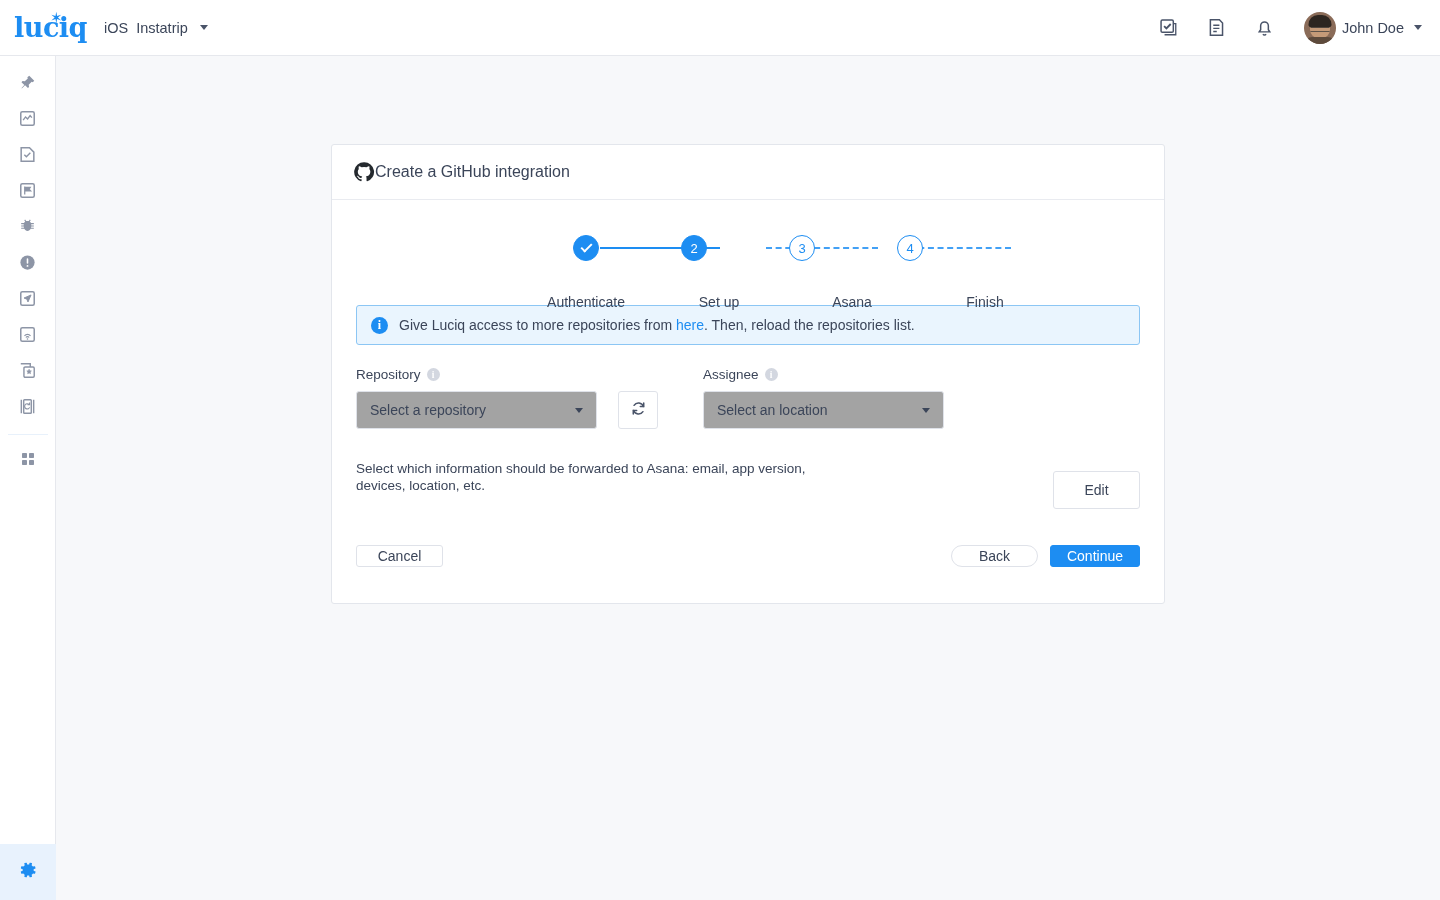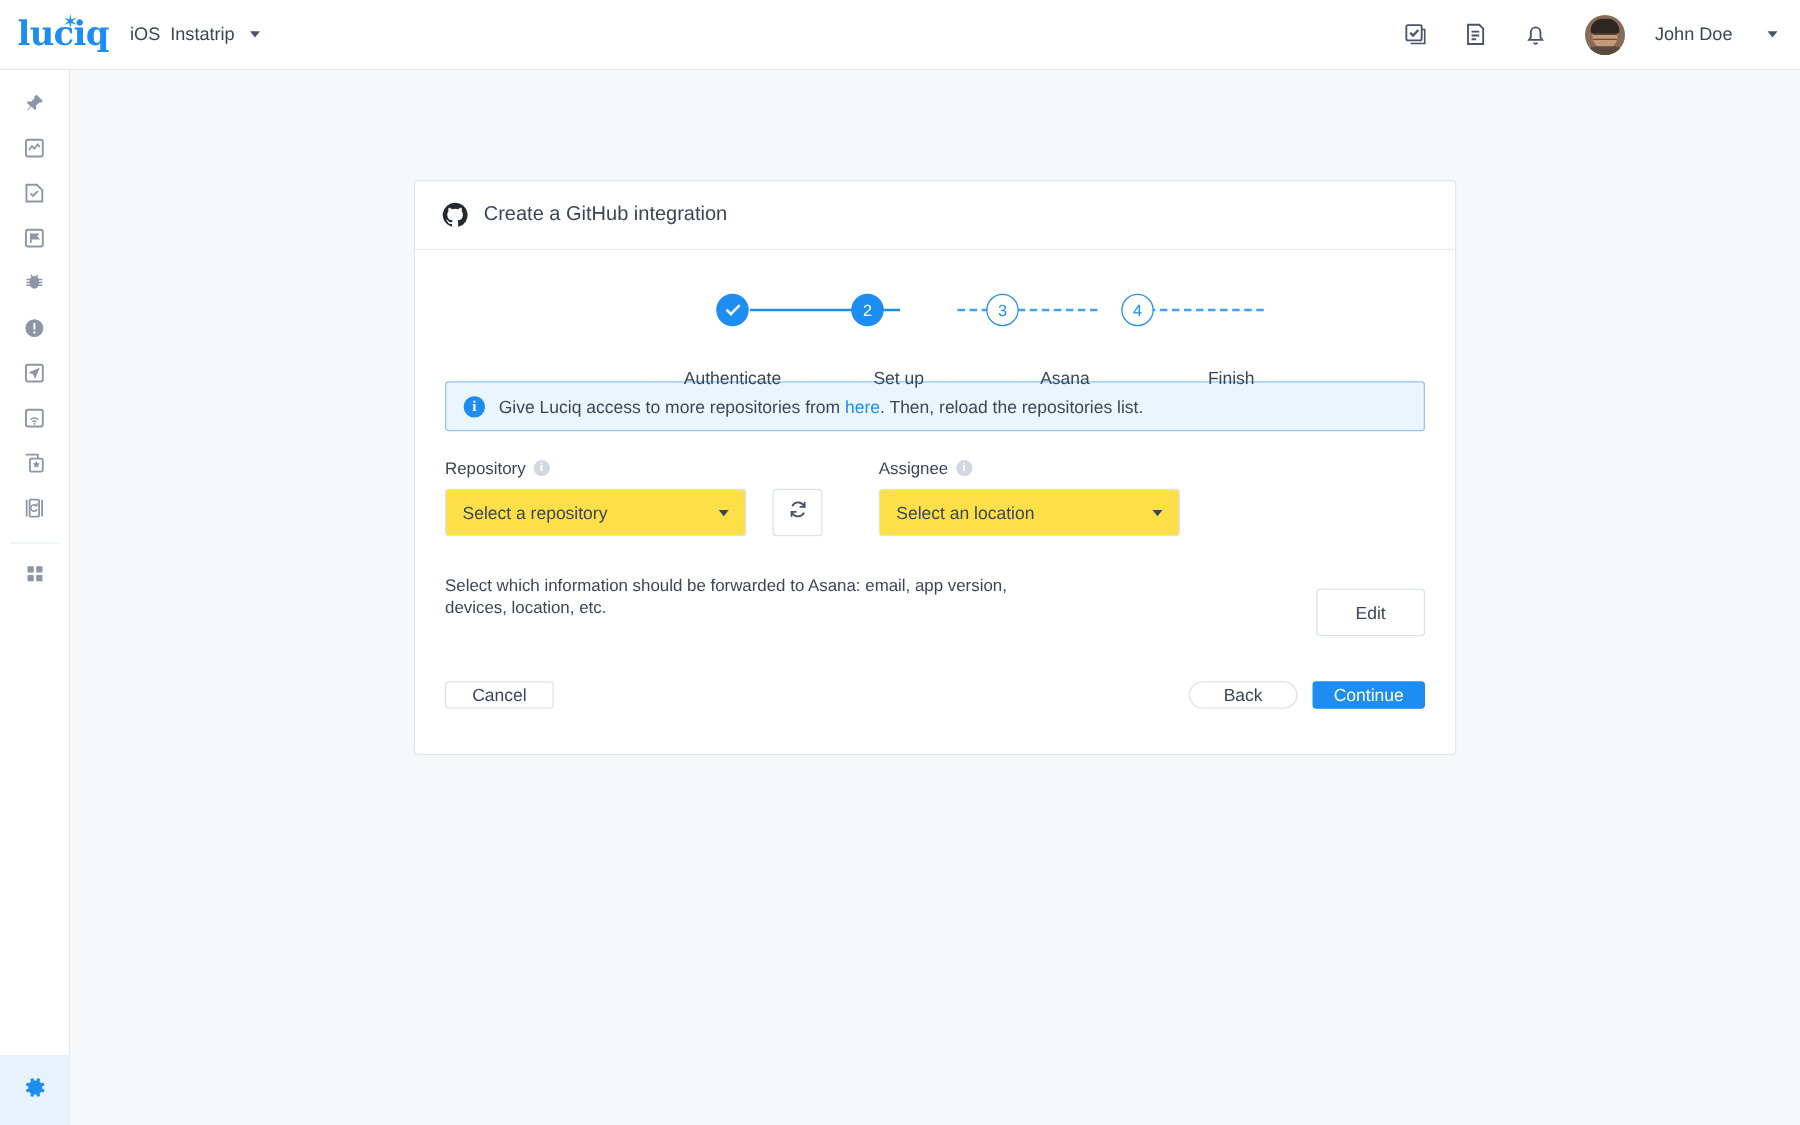--- a/index.html
+++ b/index.html
@@ -92,21 +92,21 @@
     display: flex;
     align-items: center;
     justify-content: center;
     cursor: pointer;
   }
   .topbar-icon svg { display: block; }
 
   .user-menu {
     display: flex;
     align-items: center;
-    gap: 24px;
+    gap: 6px;
     cursor: pointer;
     margin-left: 2px;
   }
   .avatar {
     width: 32px; height: 32px;
     border-radius: 50%;
     overflow: hidden;
     background: #8a6b58;
     position: relative;
     flex: none;
@@ -214,21 +214,21 @@
     border: 1px solid #e3e6ec;
     border-radius: 3px;
   }
 
   .card-header {
     height: 55px;
     border-bottom: 1px solid #e9ebf0;
     display: flex;
     align-items: center;
     padding-left: 20px;
-    gap: 12px;
+    gap: 0;
   }
   .gh-icon {
     width: 23px; height: 23px;
     color: #24292e;
     display: flex; align-items: center; justify-content: center;
   }
   .card-title {
     font-size: 16px;
     color: #3b4559;
   }
@@ -375,21 +375,21 @@
     justify-content: center;
     font-family: "Liberation Serif", serif;
     cursor: pointer;
     flex: none;
   }
 
   .select-box {
     height: 38px;
     border: 1px solid #dfe2e9;
     border-radius: 3px;
-    background: #fde047;
+    background: #a3a3a3;
     display: flex;
     align-items: center;
     padding: 12px 13px;
     font-size: 14px;
     color: #3b4559;
     cursor: pointer;
     width: 100%;
   }
   .select-value { flex: 1; }
   .select-caret {

